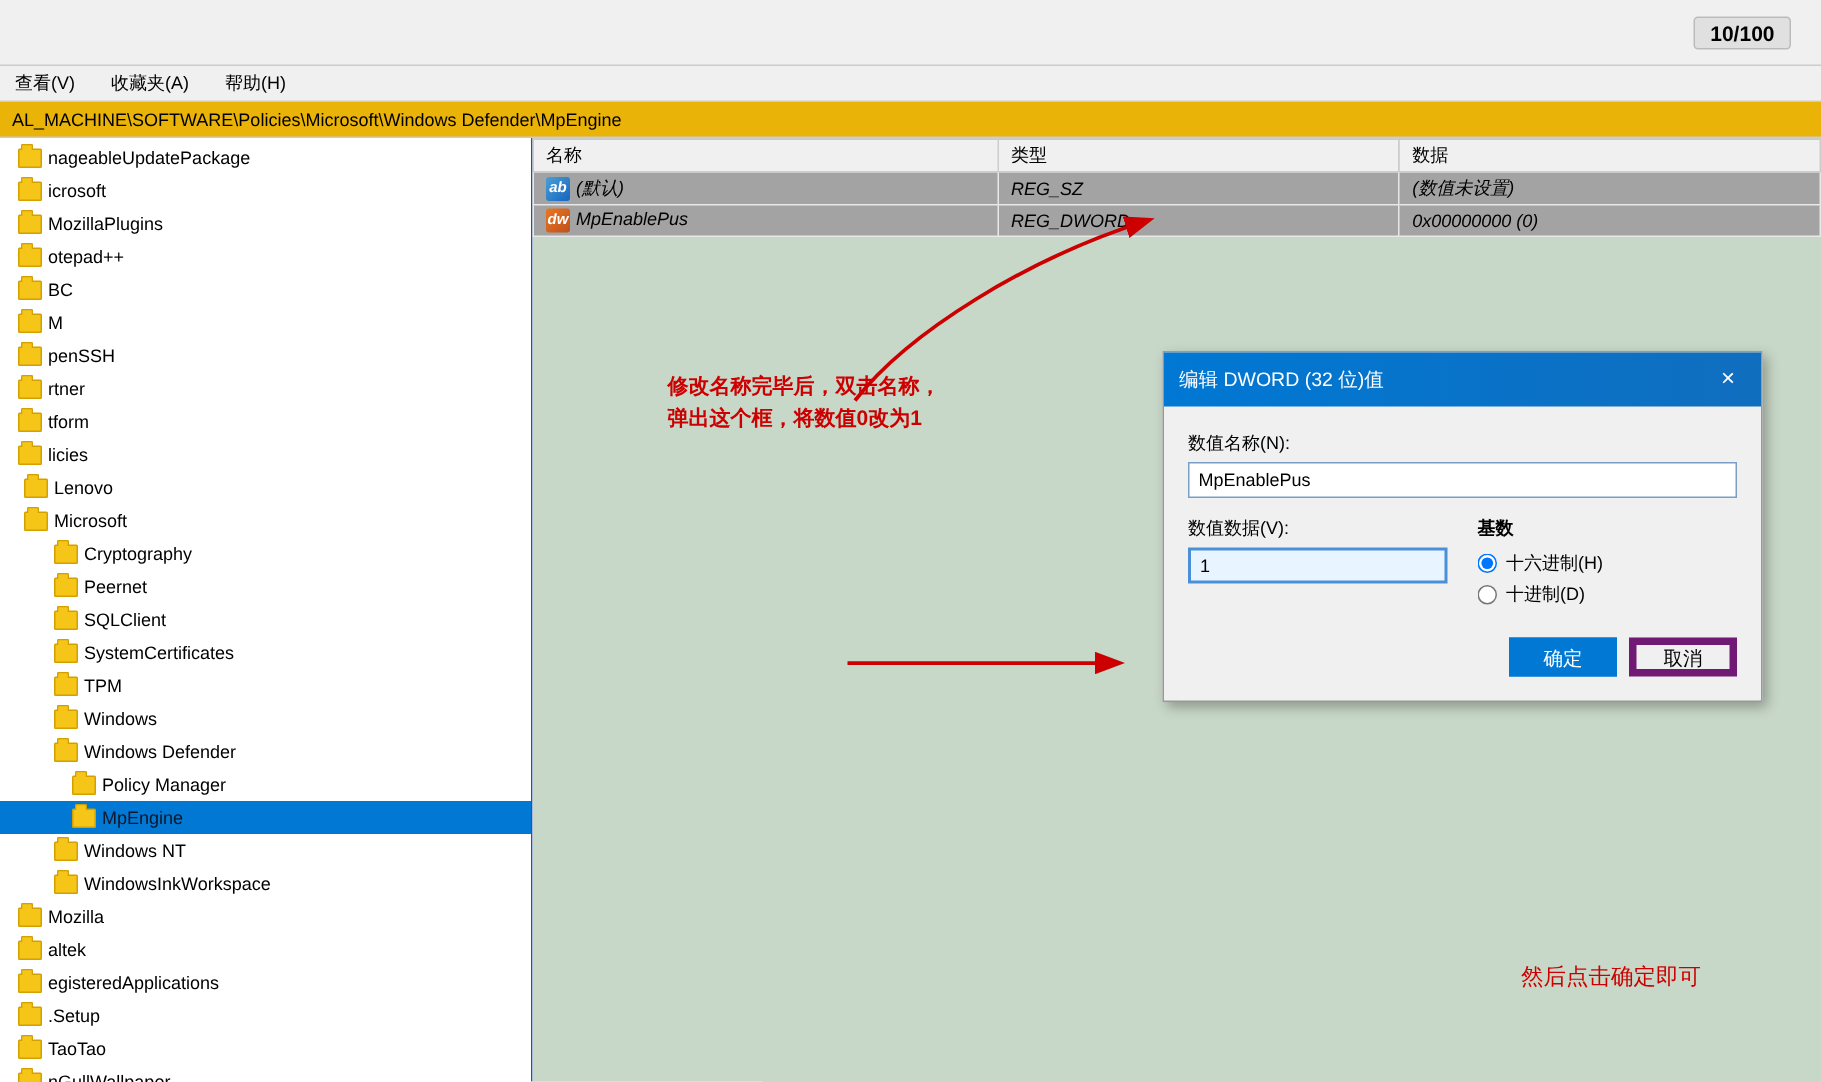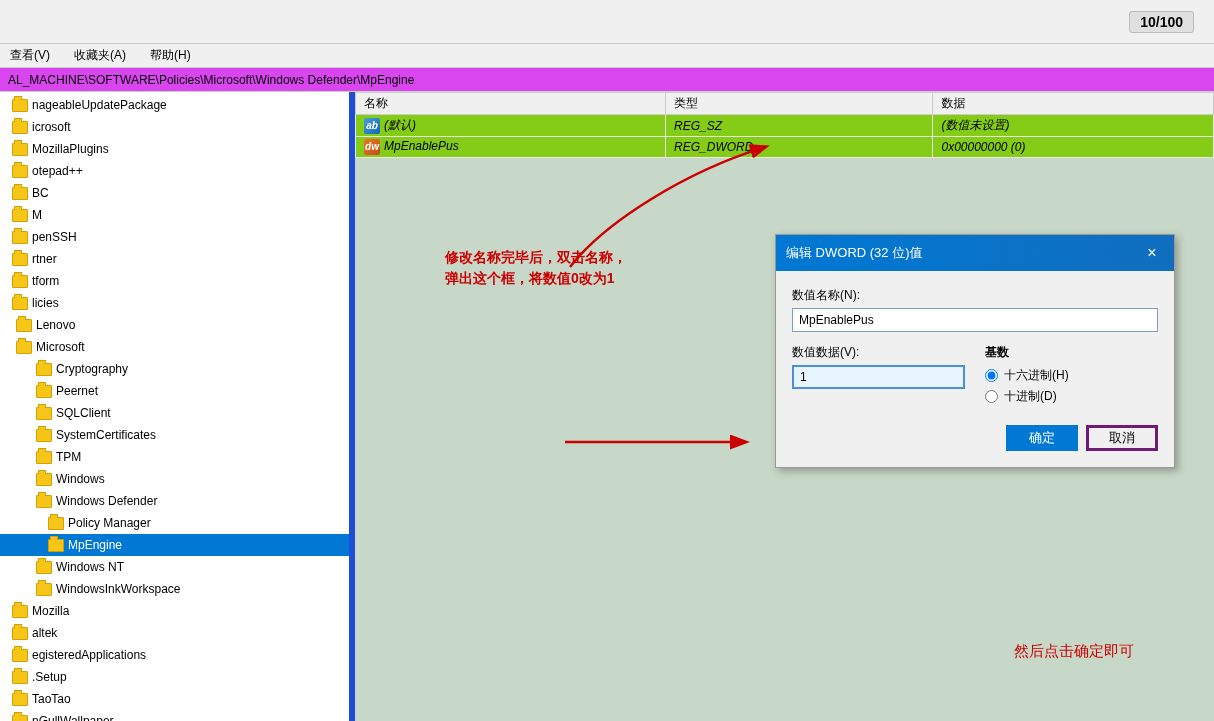--- a/index.html
+++ b/index.html
@@ -43,55 +43,55 @@
       gap: 12px;
     }
     .menu-bar span {
       cursor: pointer;
       padding: 2px 6px;
       font-size: 12px;
     }
 
     
     .address-bar {
-      background: #d946ef;
+      background: #eab308;
       height: 24px;
       display: flex;
       align-items: center;
       padding: 0 8px;
       border-bottom: 1px solid #ccc;
       font-size: 12px;
       color: #000;
     }
 
     
     .main-area {
       display: flex;
       height: calc(721px - 44px - 24px - 24px);
     }
 
     
     .tree-panel {
       width: 355px;
       background: #fff;
-      border-right: 6px solid #1d4ed8;
+      border-right: 1px solid #1d4ed8;
       overflow-y: auto;
       overflow-x: hidden;
       padding: 2px 0;
       position: relative;
     }
 
     .tree-item {
       padding: 1px 0 1px 12px;
       white-space: nowrap;
       cursor: pointer;
       font-size: 12px;
       line-height: 20px;
     }
-    .tree-item.selected { background: #0078d4; color: #ffffff; }
+    .tree-item.selected { background: #0078d4; color: #0f172a; }
     .tree-item.indent1 { padding-left: 16px; }
     .tree-item.indent2 { padding-left: 36px; }
     .tree-item.indent3 { padding-left: 48px; }
 
     .folder-icon {
       display: inline-block;
       width: 16px;
       height: 13px;
       background: #f5c518;
       border: 1px solid #d4a000;
@@ -117,21 +117,21 @@
     .right-panel {
       flex: 1;
       background: #c8d8c8;
       position: relative;
       overflow: hidden;
     }
 
     
     .reg-table {
       width: 100%;
-      background: #84cc16;
+      background: #a3a3a3;
       border-collapse: collapse;
       font-size: 12px;
     }
     .reg-table th {
       background: #f0f0f0;
       border: 1px solid #ccc;
       padding: 2px 8px;
       text-align: left;
       font-weight: normal;
       white-space: nowrap;
@@ -254,21 +254,21 @@
 
     .dialog-buttons {
       display: flex;
       justify-content: flex-end;
       gap: 8px;
       margin-top: 16px;
     }
     .btn {
       min-width: 72px;
       height: 26px;
-      border: 3px solid #701a75;
+      border: 5px solid #701a75;
       background: #f0f0f0;
       cursor: pointer;
       font-size: 13px;
       padding: 0 16px;
     }
     .btn.primary {
       background: #0078d4;
       color: #fff;
       border-color: #0078d4;
     }

